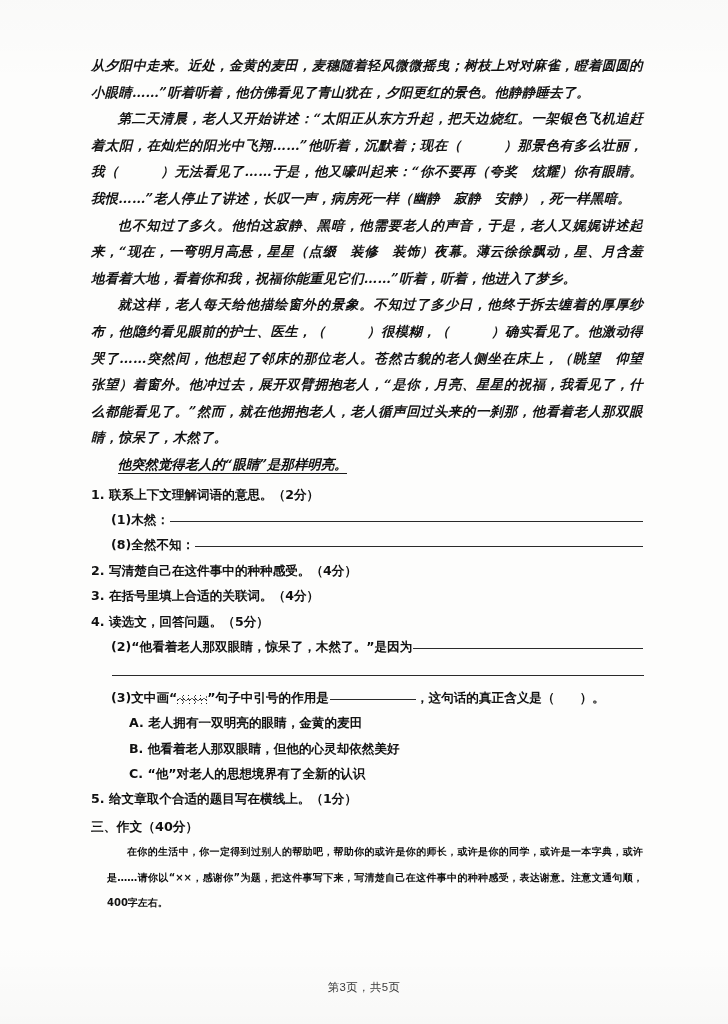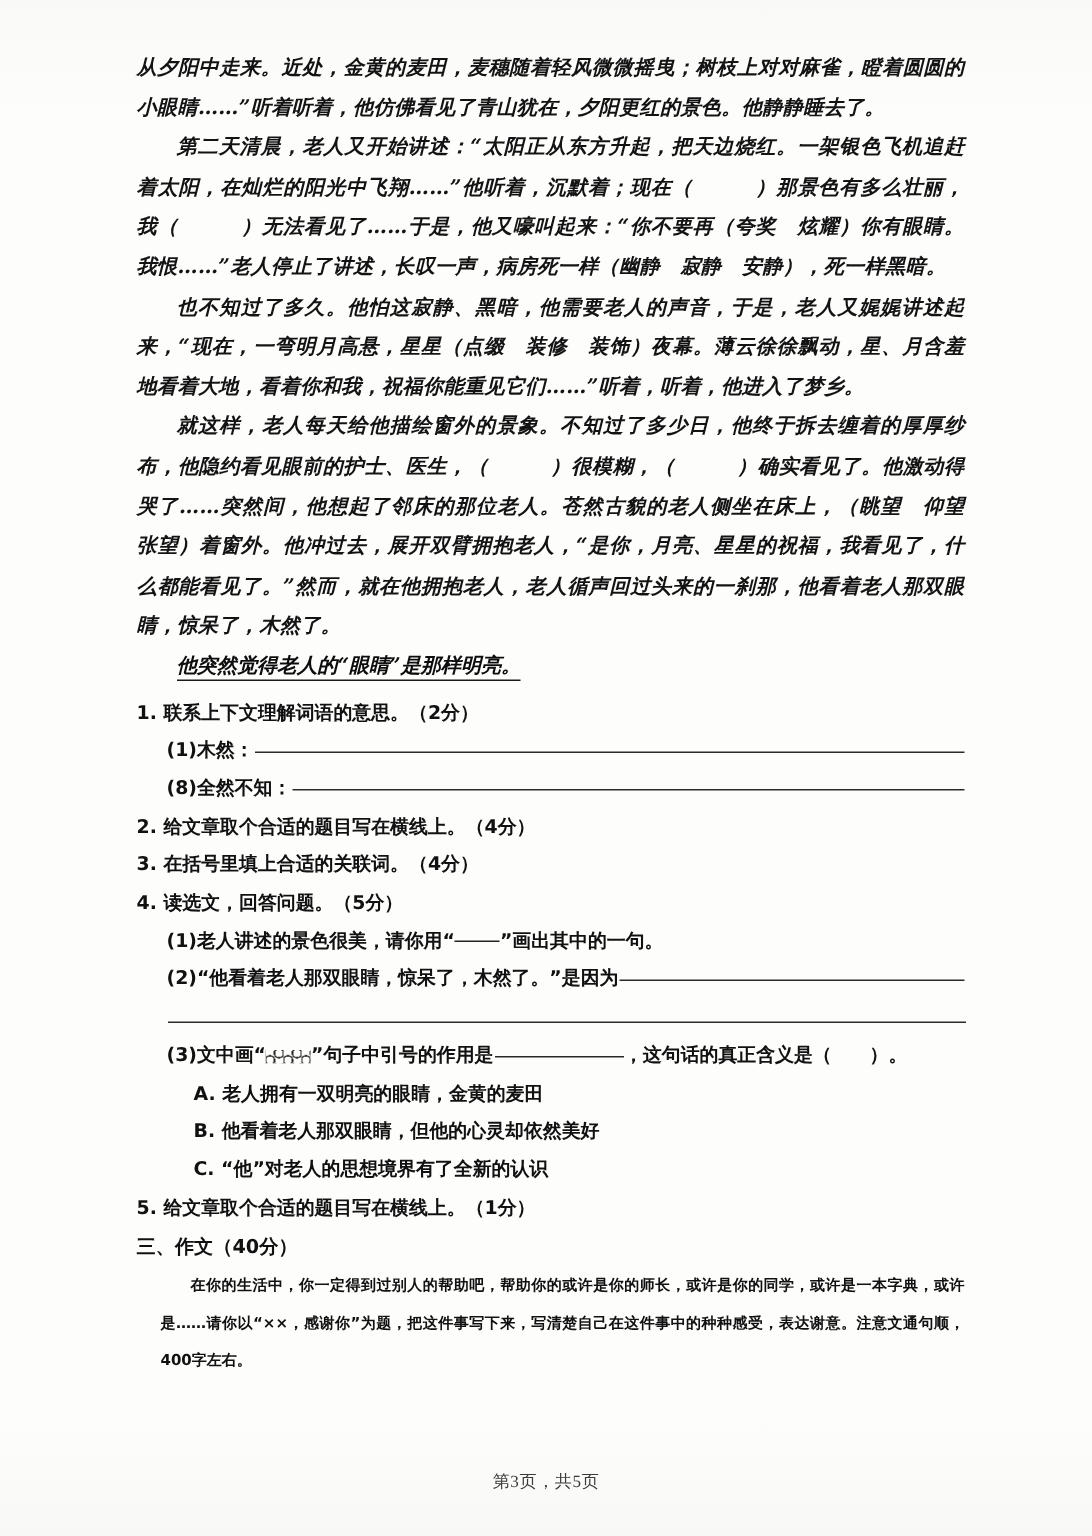--- a/index.html
+++ b/index.html
@@ -21,21 +21,21 @@
     position: absolute;
     inset: 0;
     background:
       linear-gradient(180deg, rgba(0,0,0,0.016) 0%, rgba(0,0,0,0) 8%, rgba(0,0,0,0) 92%, rgba(0,0,0,0.02) 100%),
       #fdfdfc;
   }
 
   .content {
     position: absolute;
     left: 91px;
-    top: 32px;
+    top: 52px;
     width: 552px;
   }
 
   
   .passage {
     font-family: "DejaVu Serif", "Liberation Serif", serif;
     font-size: 13.4px;
     line-height: 26.6px;
     letter-spacing: 0.25px;
     color: #131313;
@@ -159,21 +159,21 @@
     padding-left: 16px;
   }
 
   
   .footer {
     position: absolute;
     left: 0;
     right: 0;
     top: 980px;
     text-align: center;
-    font-family: Liberation Serif, serif;
+    font-family: Liberation Sans, sans-serif;
     font-size: 11.4px;
     color: #3a3a3a;
     letter-spacing: 0.4px;
   }
 </style>
 </head>
 <body>
 
 <div id="page">
 
@@ -193,31 +193,26 @@
       <p class="q"><span class="q-num">1.</span> <span>联系上下文理解词语的意思。（2分）</span></p>
       <div class="sub">
         <span class="lbl">(1)木然：</span>
         <span class="fill"></span>
       </div>
       <div class="sub">
         <span class="lbl">(8)全然不知：</span>
         <span class="fill"></span>
       </div>
 
-      <p class="q"><span class="q-num">2.</span> <span>给文章取个合适的题目写在横线上。（4分）</span></p>
+      <p class="q"><span class="q-num">2.</span> <span>写清楚自己在这件事中的种种感受。（4分）</span></p>
 
       <p class="q"><span class="q-num">3.</span> <span>在括号里填上合适的关联词。（4分）</span></p>
 
       <p class="q"><span class="q-num">4.</span> <span>读选文，回答问题。（5分）</span></p>
 
-      <div class="sub">
-        <span class="lbl">(1)老人讲述的景色很美，请你用“</span>
-          <span class="wavy"></span>
-          <span class="lbl">”画出其中的一句。</span>
-      </div>
 
       <div class="sub">
         <span class="lbl">(2)“他看着老人那双眼睛，惊呆了，木然了。”是因为</span>
         <span class="fill"></span>
       </div>
       <div class="blankline">
         <span class="fill"></span>
       </div>
 
       <div class="sub">

